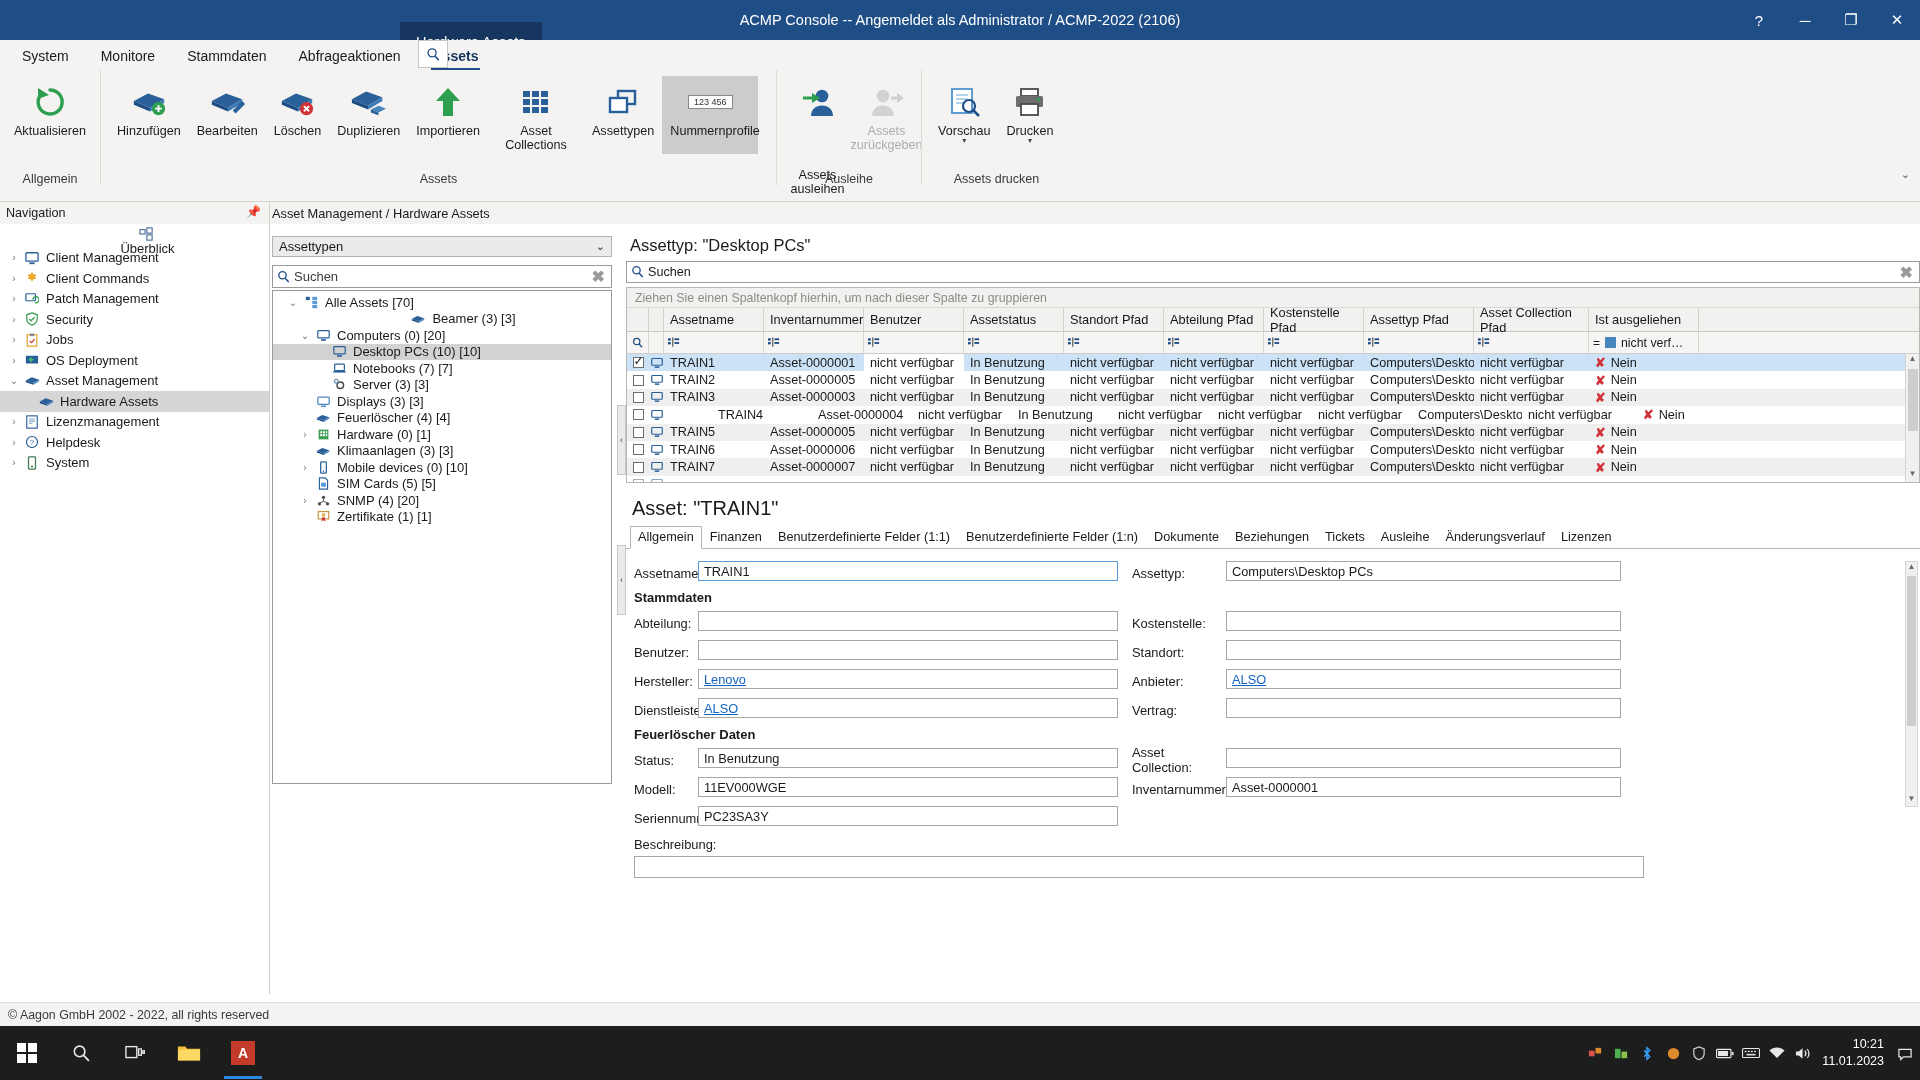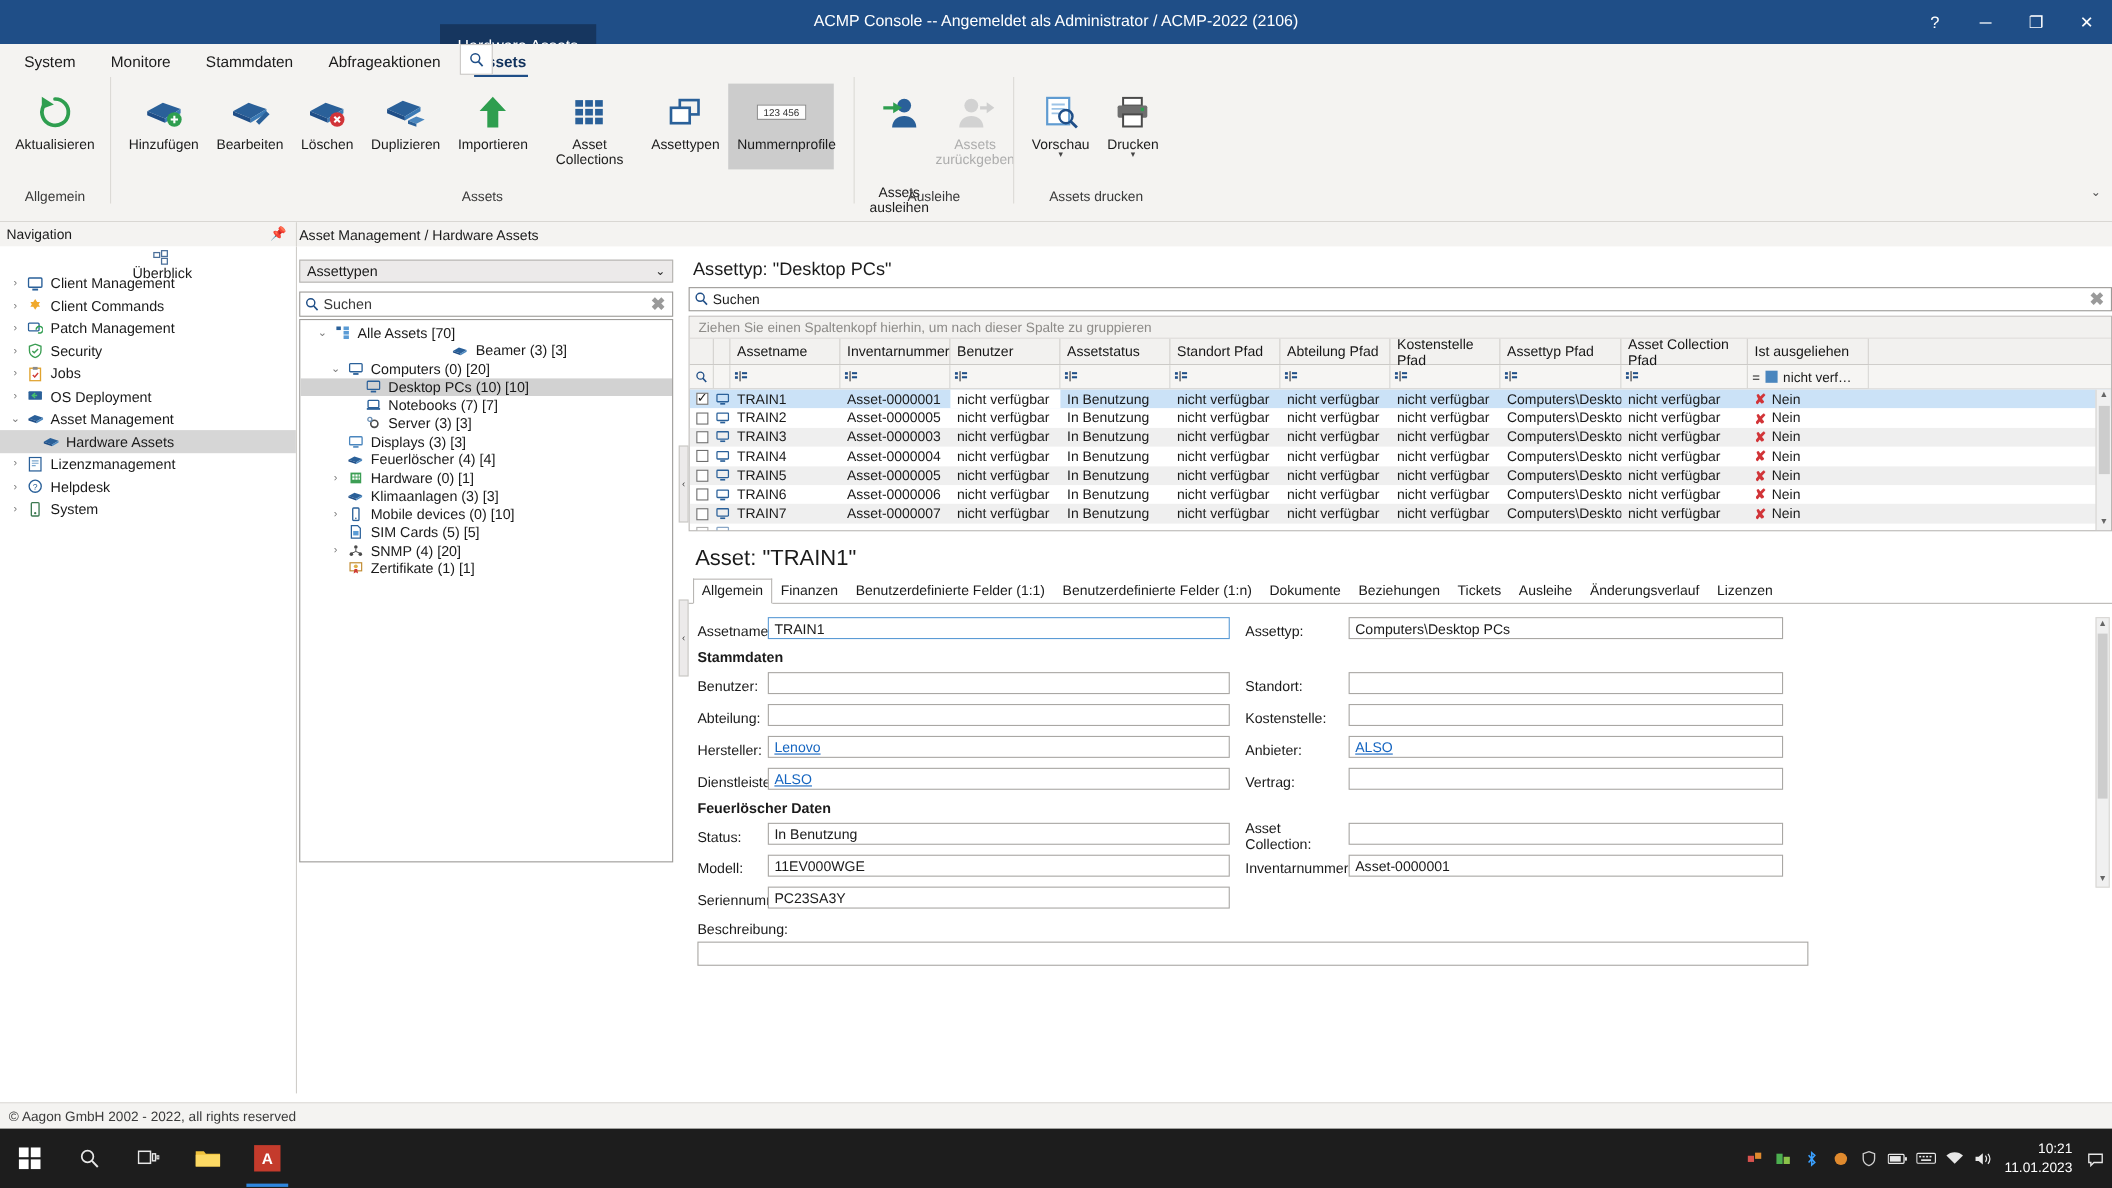--- a/index.html
+++ b/index.html
@@ -886,21 +886,21 @@
         <div class="grow">
           <div class="gc" style="width:22px; justify-content:center; padding-left:0;">
               <span class="cbx"></span>
             </div>
           <div class="gc" style="width:15px; padding-left:0; justify-content:center;">
               <svg width="12" height="12" viewBox="0 0 16 16">
                 <rect x="1" y="2" width="14" height="9" rx="1" fill="none" stroke="#2a6099" stroke-width="1.6"></rect>
                 <rect x="5" y="12.5" width="6" height="2" fill="#2a6099"></rect>
               </svg>
             </div>
-          <div class="gc" style="width:100px;">TRAIN4</div>
+          <div class="gc" style="width:100px;margin-left:48px;">TRAIN4</div>
           <div class="gc" style="width:100px;">Asset-0000004</div>
           <div class="gc" style="width:100px;">nicht verfügbar</div>
           <div class="gc" style="width:100px;">In Benutzung</div>
           <div class="gc" style="width:100px;">nicht verfügbar</div>
           <div class="gc" style="width:100px;">nicht verfügbar</div>
           <div class="gc" style="width:100px;">nicht verfügbar</div>
           <div class="gc" style="width:110px;">Computers\Deskto…</div>
           <div class="gc" style="width:115px;">nicht verfügbar</div>
           <div class="gc" style="width:110px;">
               <span style="color:#d13438;font-weight:bold;padding-right:5px;">✘</span>
@@ -1022,30 +1022,30 @@
       <div class="frow2">
         <div class="lbl">Assetname:</div>
         <div class="inp focus" style="width:420px;">TRAIN1</div>
         <div class="lbl" style="width:108px; padding-left:14px;">Assettyp:</div>
         <div class="inp" style="width:395px;">Computers\Desktop PCs</div>
       </div>
 
       <div class="sect">Stammdaten</div>
 
       <div class="frow2">
+        <div class="lbl">Abteilung:</div>
+        <div class="inp" style="width:420px;"></div>
+        <div class="lbl" style="width:108px; padding-left:14px;">Kostenstelle:</div>
+        <div class="inp" style="width:395px;"></div>
+      </div>
+
+      <div class="frow2">
         <div class="lbl">Benutzer:</div>
         <div class="inp" style="width:420px;"></div>
         <div class="lbl" style="width:108px; padding-left:14px;">Standort:</div>
-        <div class="inp" style="width:395px;"></div>
-      </div>
-
-      <div class="frow2">
-        <div class="lbl">Abteilung:</div>
-        <div class="inp" style="width:420px;"></div>
-        <div class="lbl" style="width:108px; padding-left:14px;">Kostenstelle:</div>
         <div class="inp" style="width:395px;"></div>
       </div>
 
       <div class="frow2">
         <div class="lbl">Hersteller:</div>
         <div class="inp link" style="width:420px;">Lenovo</div>
         <div class="lbl" style="width:108px; padding-left:14px;">Anbieter:</div>
         <div class="inp link" style="width:395px;">ALSO</div>
       </div>
 

